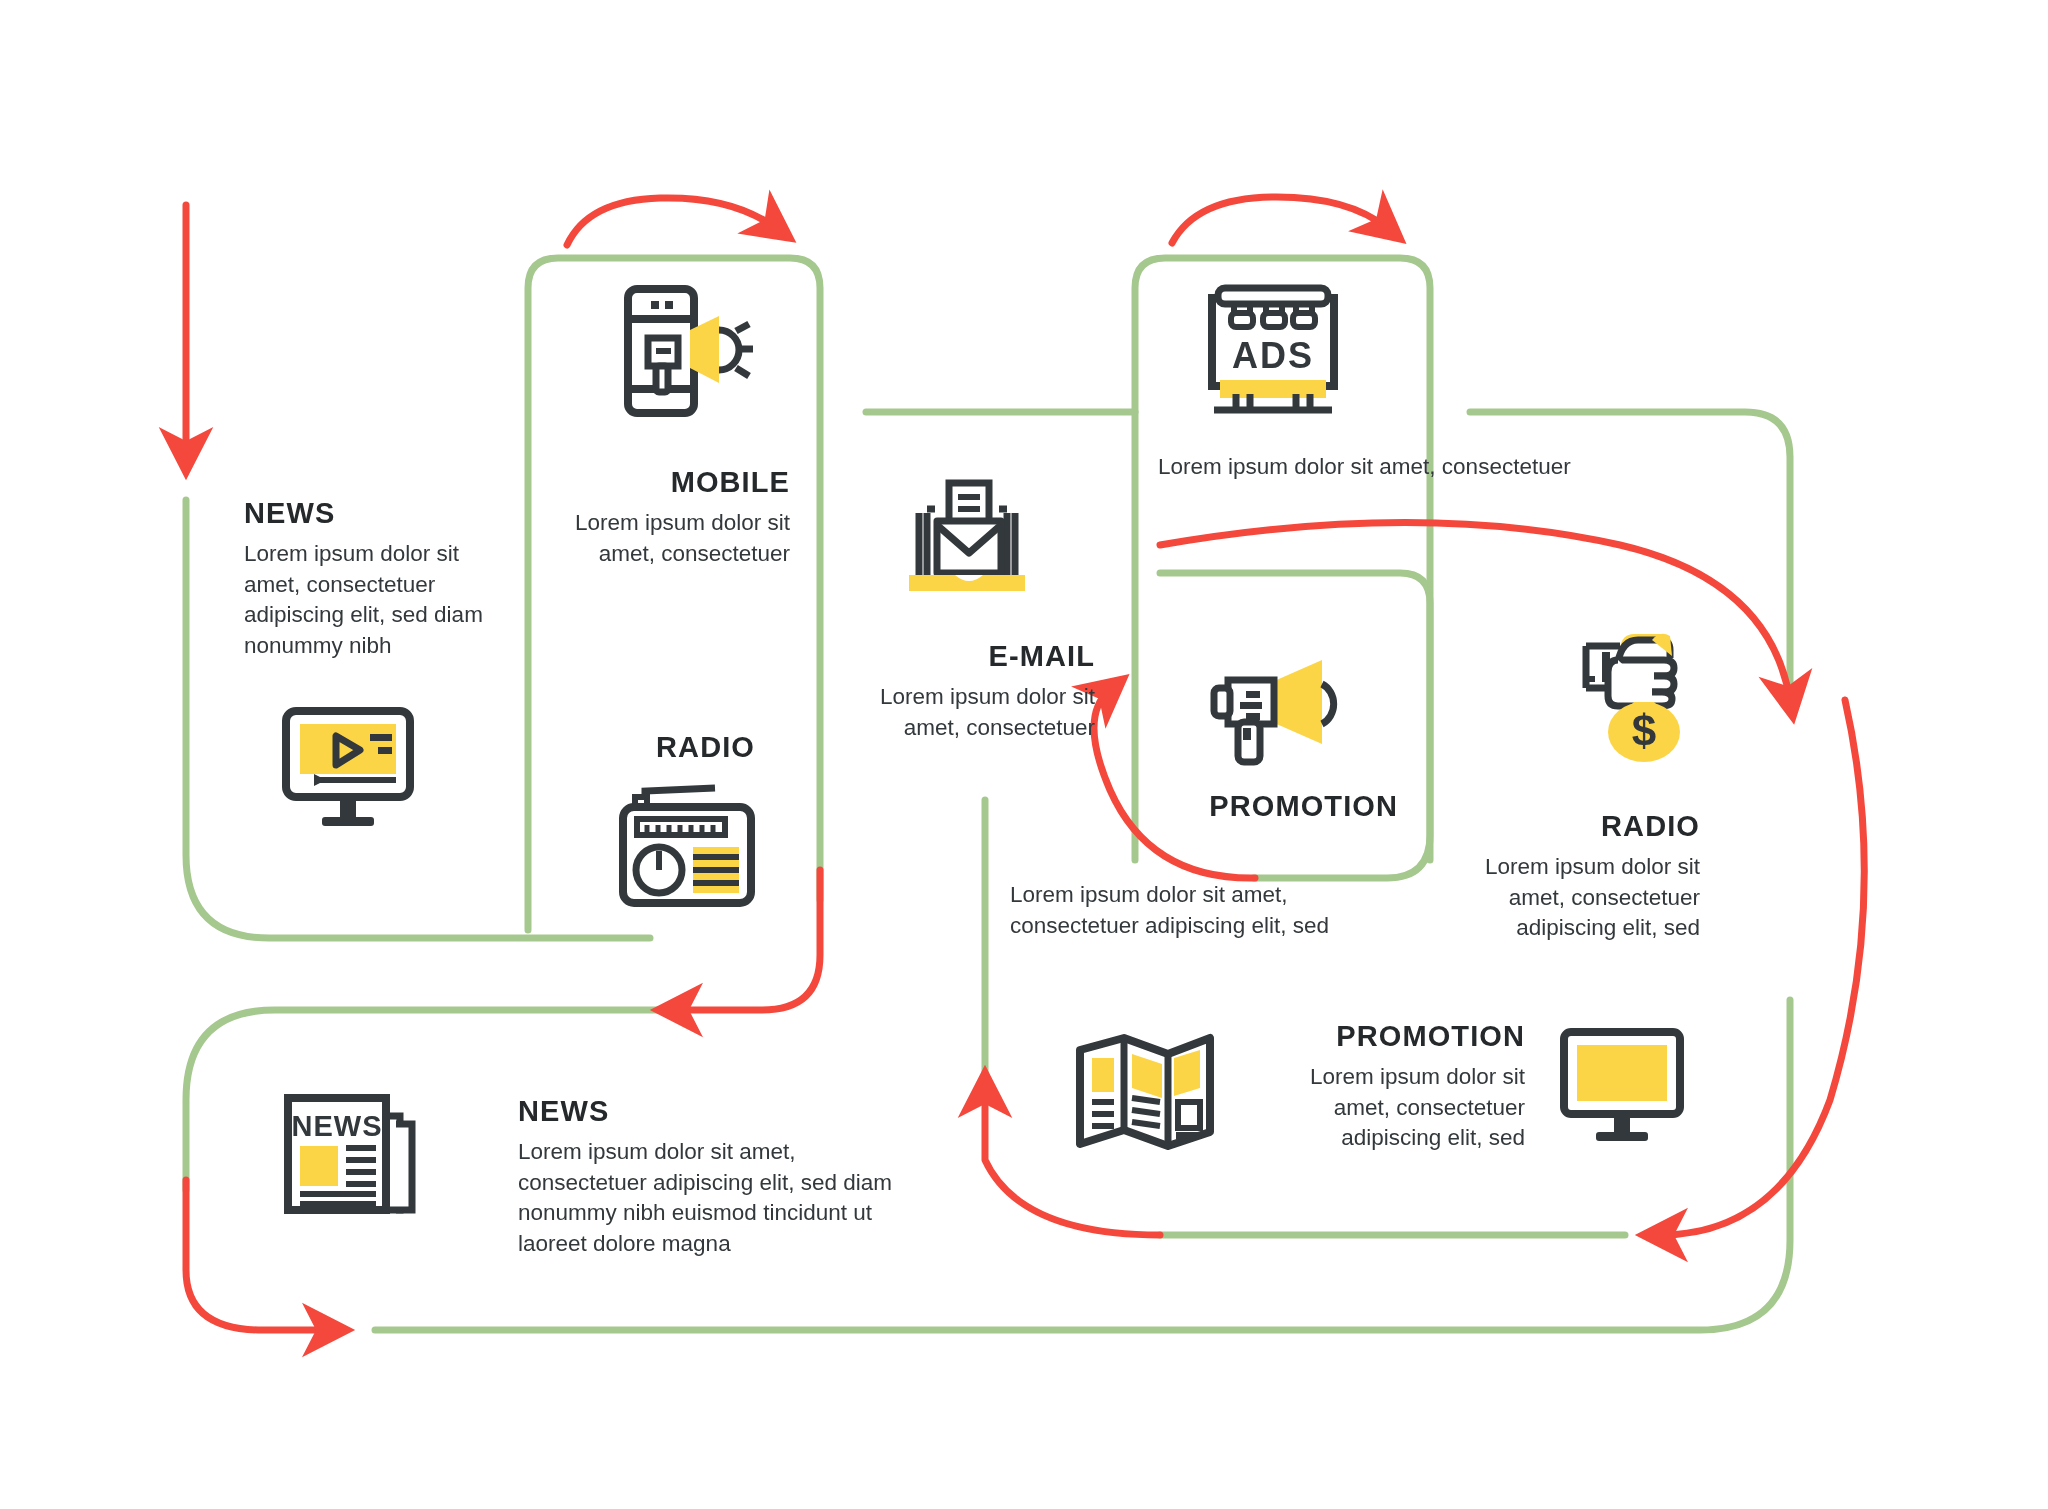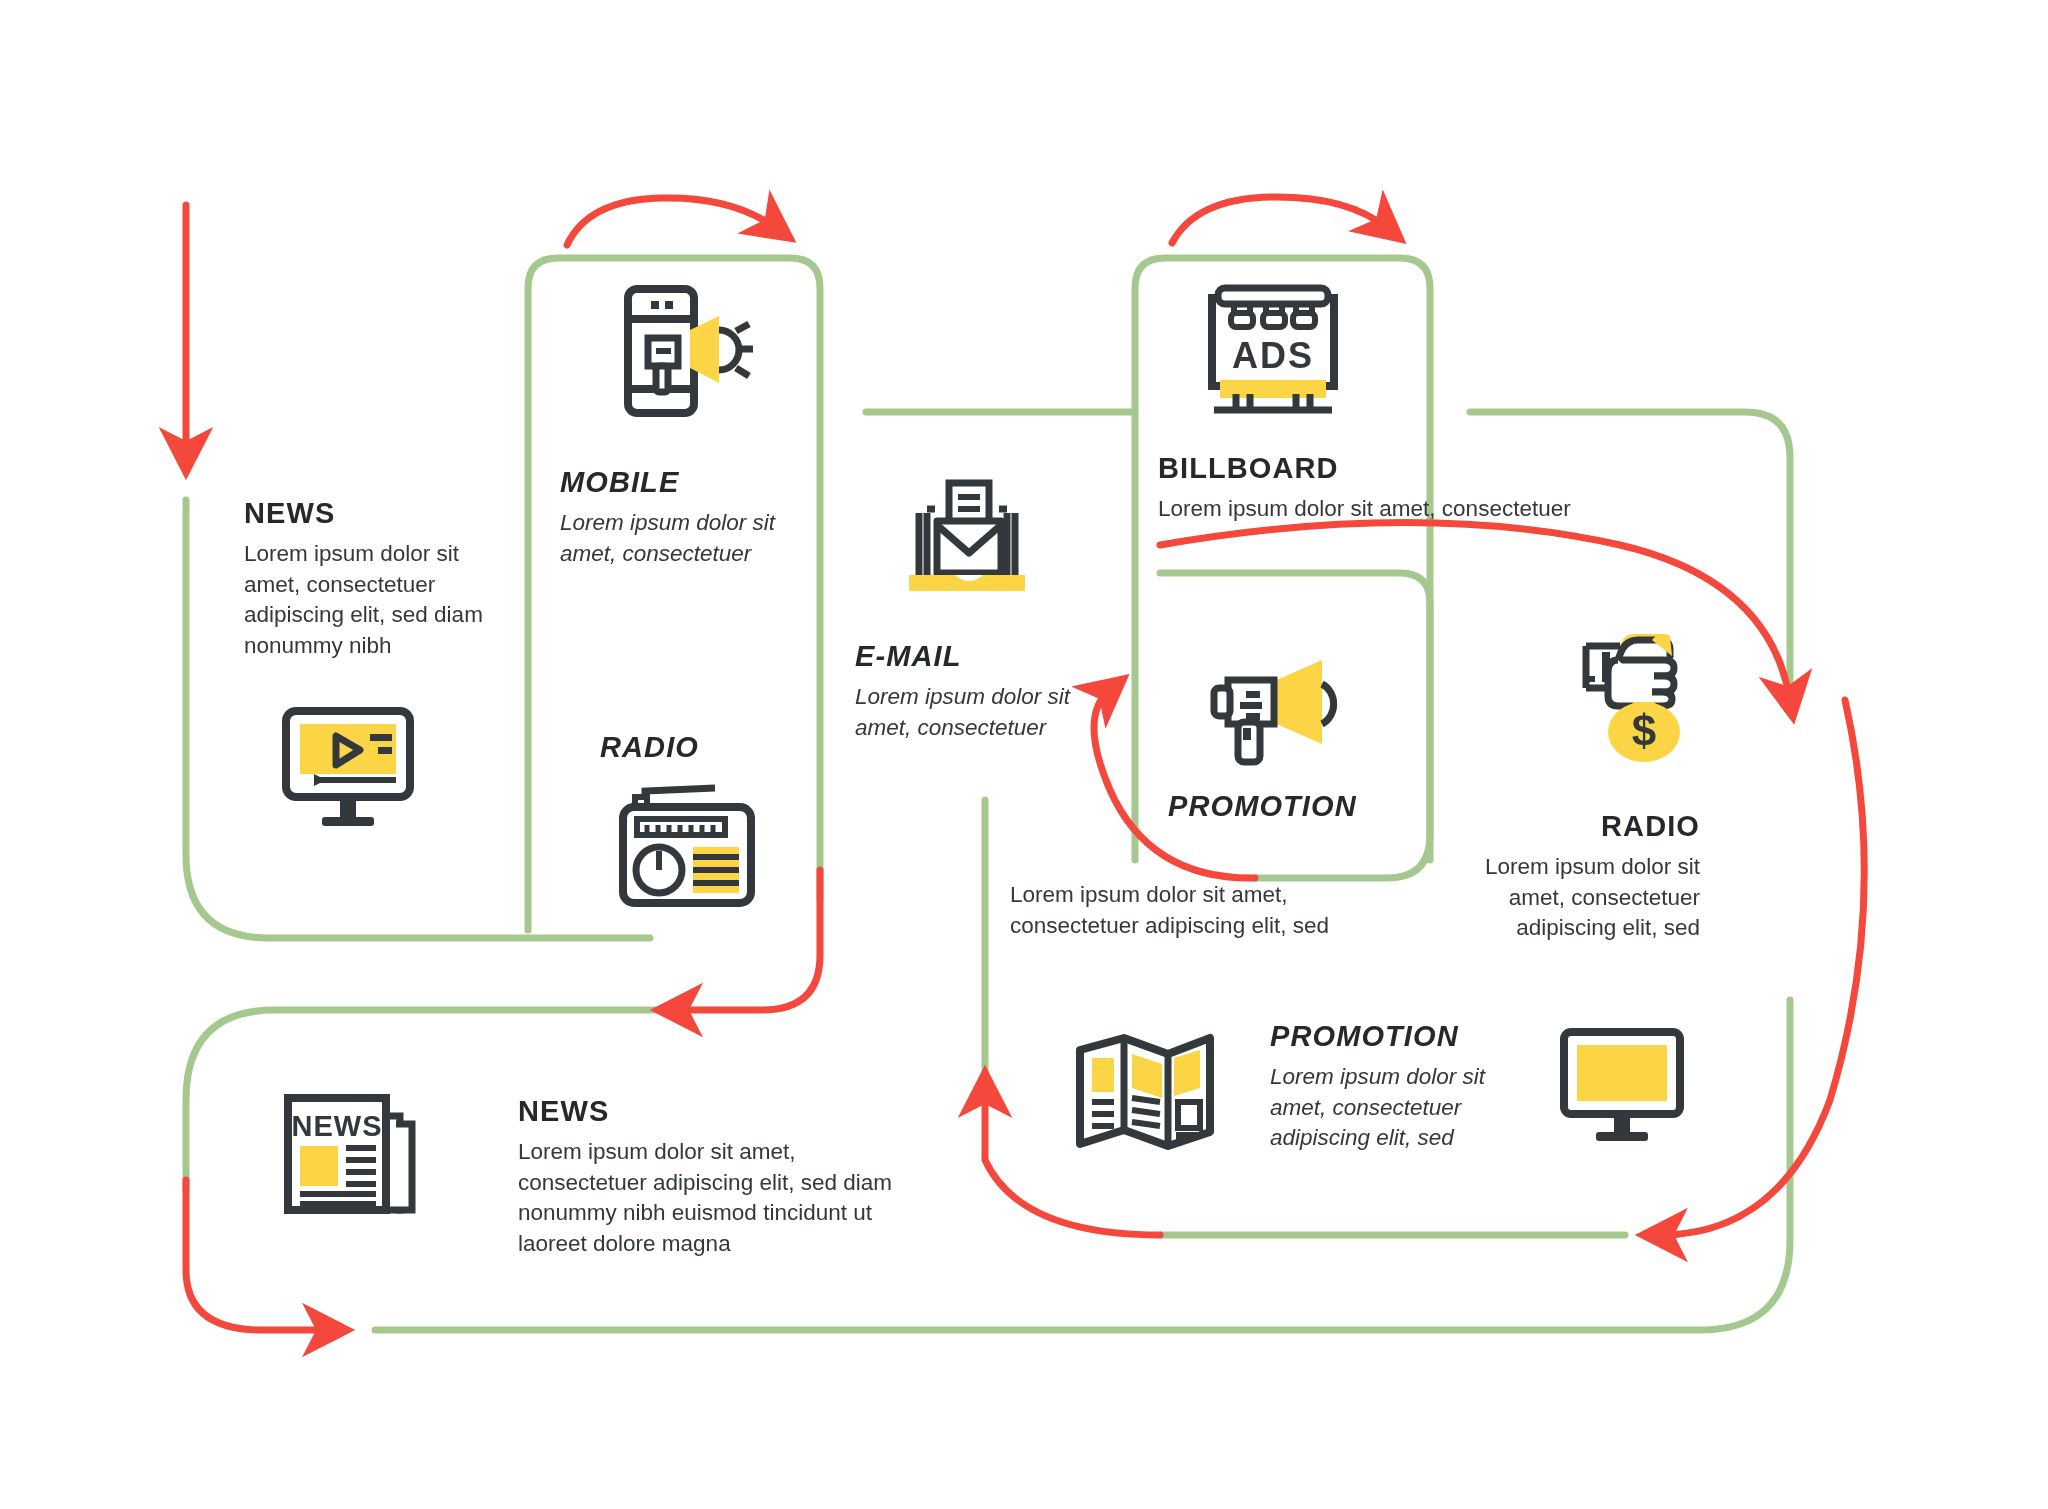--- a/index.html
+++ b/index.html
@@ -39,21 +39,21 @@
     white-space: nowrap;
   }
   .desc {
     font-size: 22.5px;
     line-height: 1.36;
     color: #32383b;
     margin: 0;
     font-weight: 400;
   }
   .ta-left  { text-align: left; }
-  .ta-center{ text-align: left; font-style: italic; }
+  .ta-center{ text-align: right; }
   .ta-right { text-align: right; }
   .icon-box { position: absolute; }
   .icon-box svg { display: block; }
 </style>
 </head>
 <body>
 
 <div id="canvas">
 
   <svg class="flow-svg" viewBox="0 0 2048 1509">
@@ -299,21 +299,20 @@
   <div class="node ta-center" style="left:600px; top:731px; width:155px;">
     <p class="title">RADIO</p>
   </div>
 
   <div class="node ta-center" style="left:855px; top:640px; width:240px;">
     <p class="title">E-MAIL</p>
     <p class="desc">Lorem ipsum dolor sit amet, consectetuer</p>
   </div>
 
   <div class="node ta-left" style="left:1158px; top:452px; width:470px;">
-    <p class="title">BILLBOARD</p>
     <p class="desc">Lorem ipsum dolor sit amet, consectetuer</p>
   </div>
 
   <div class="node ta-center" style="left:1168px; top:790px; width:230px;">
     <p class="title">PROMOTION</p>
   </div>
 
   <div class="node ta-right" style="left:1455px; top:810px; width:245px;">
     <p class="title">RADIO</p>
     <p class="desc">Lorem ipsum dolor sit amet, consectetuer adipiscing elit, sed</p>

